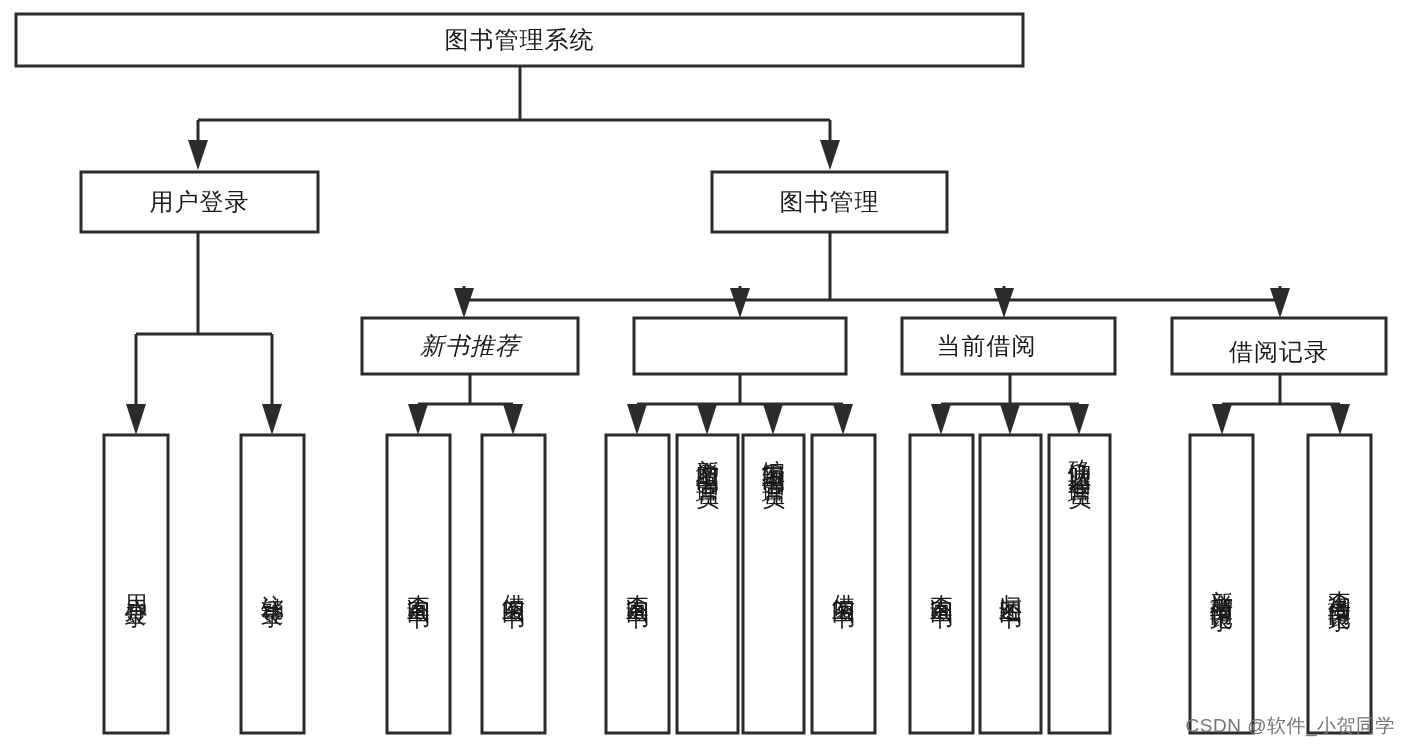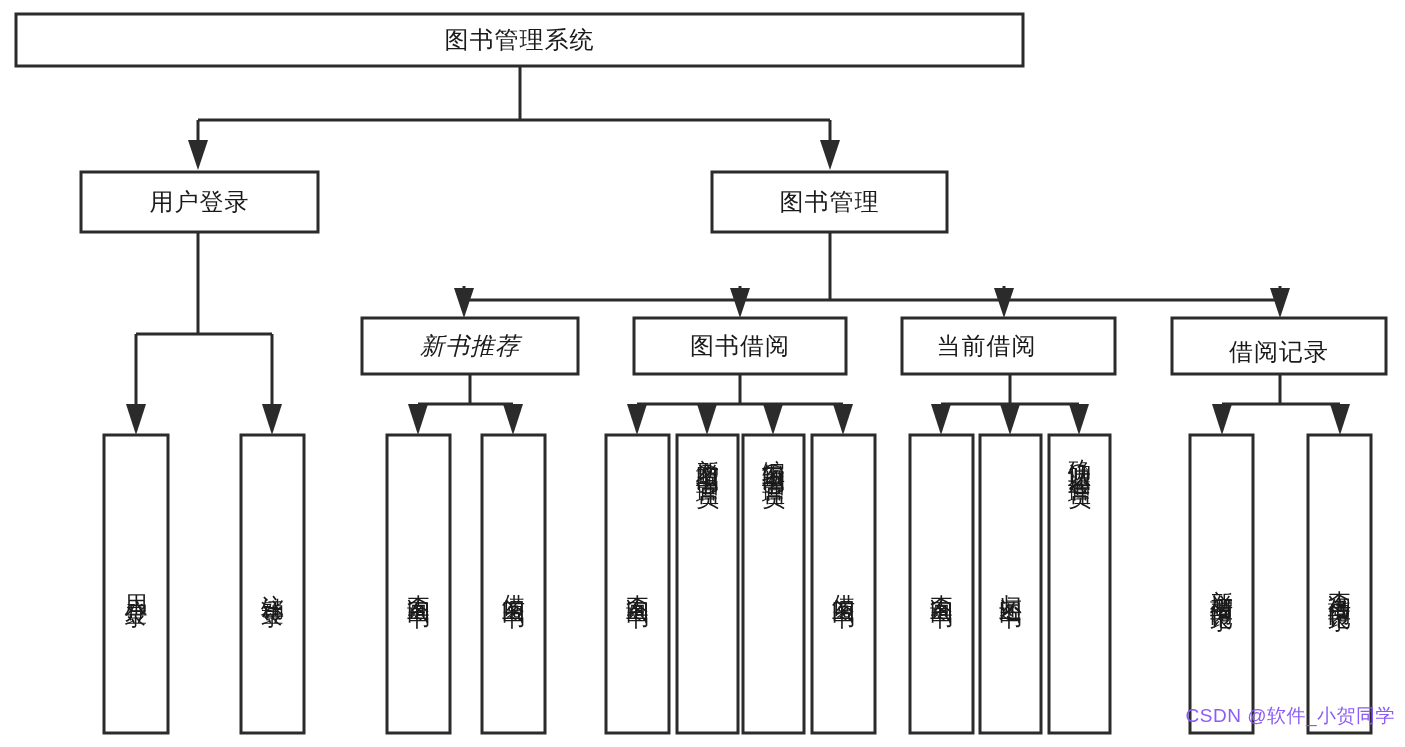--- a/index.html
+++ b/index.html
@@ -65,24 +65,24 @@
     justify-content: center;
     font-family: "Liberation Sans", "DejaVu Sans", sans-serif;
     font-size: 24px;
     color: #1a1a1a;
     letter-spacing: 1px;
     pointer-events: none;
   }
   .watermark {
     position: absolute;
     right: 10px;
-    bottom: 18px;
+    bottom: 8px;
     font-family: "Liberation Sans", "DejaVu Sans", sans-serif;
     font-size: 19px;
-    color: #8b5cf6;
+    color: #737373;
     letter-spacing: 0.5px;
     user-select: none;
     pointer-events: none;
   }
 </style>
 </head>
 <body>
 
 <div id="diagram-root">
 
@@ -181,23 +181,20 @@
   </div>
 
   <div class="horiz-label" style="left:712px; top:172px; width:235px; height:60px;">
     <span>图书管理</span>
   </div>
 
   <div class="horiz-label" style="left:362px; top:318px; width:216px; height:56px;font-style:italic;">
     <span>新书推荐</span>
   </div>
 
-  <div class="horiz-label" style="left:634px; top:318px; width:212px; height:56px;">
-    <span>图书借阅</span>
-  </div>
 
   <div class="horiz-label" style="left:902px; top:318px; width:169px; height:56px;">
     <span>当前借阅</span>
   </div>
 
   <div class="horiz-label" style="left:1172px; top:318px; width:214px; height:68px;">
     <span>借阅记录</span>
   </div>
 
   <div class="vert-label-wrap centered" style="left:104px; top:435px; width:64px; height:298px;">

